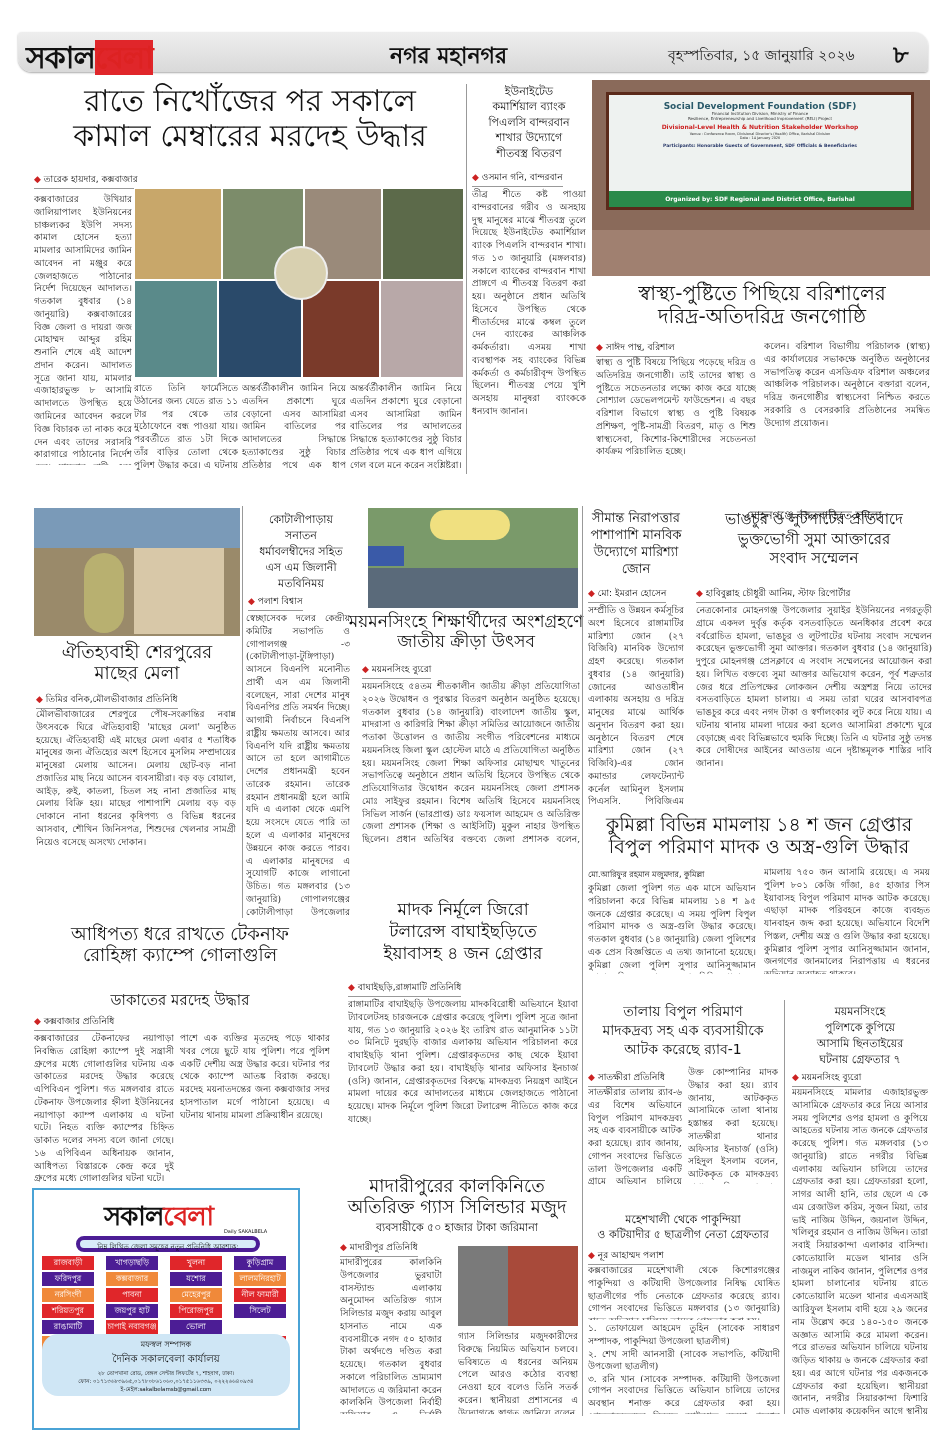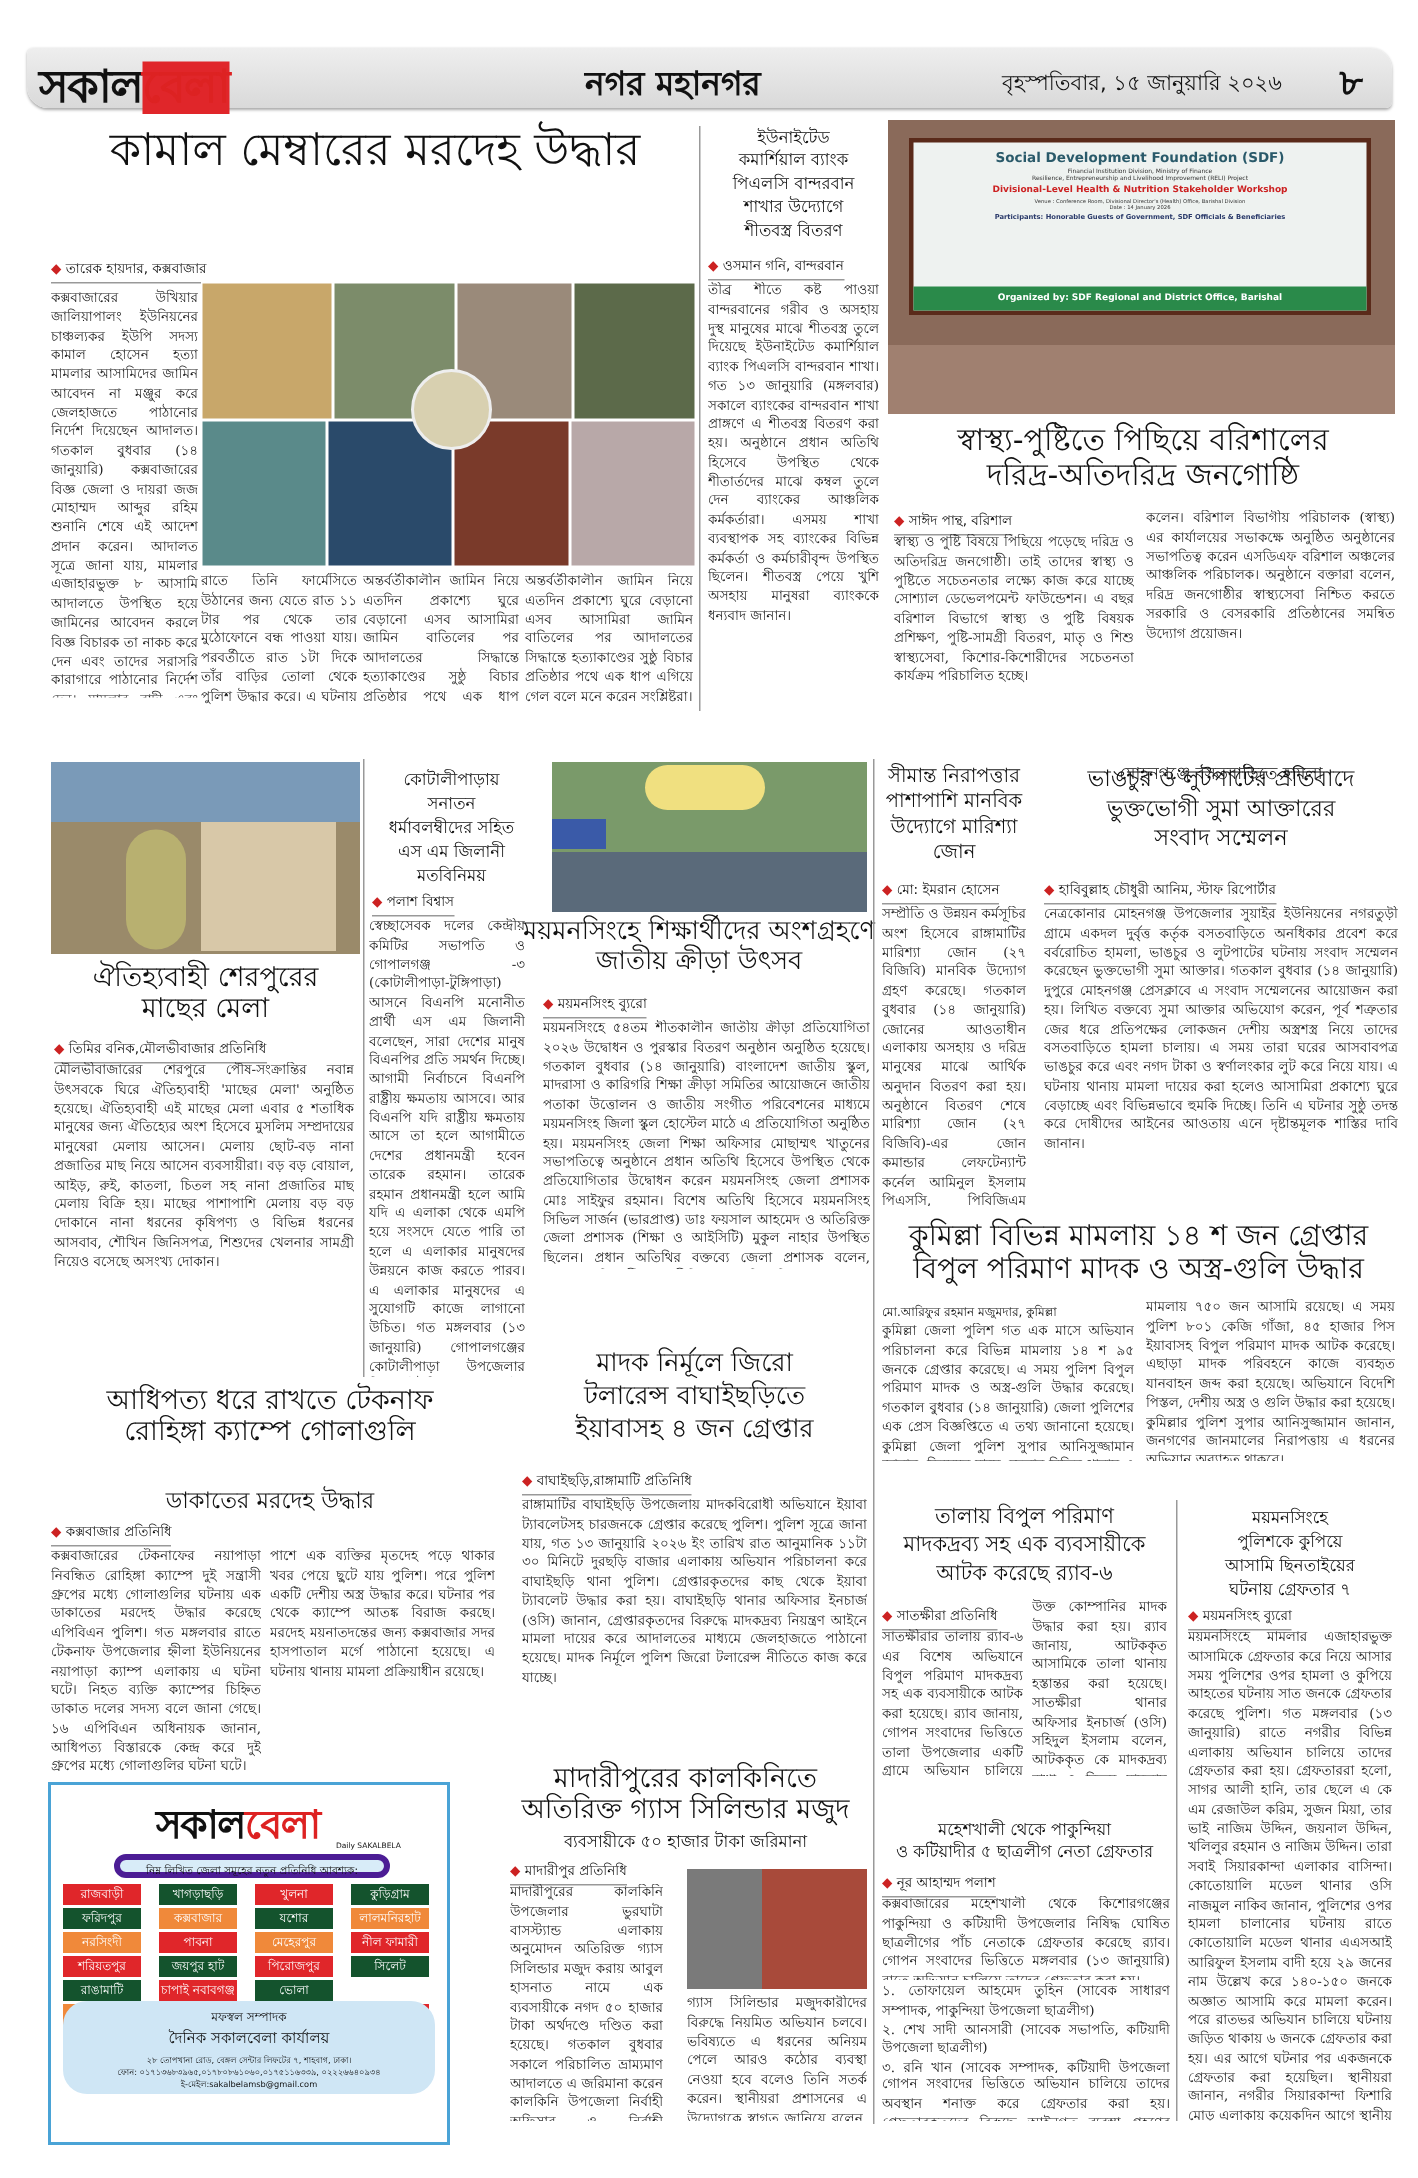--- a/index.html
+++ b/index.html
@@ -13,33 +13,34 @@
 .pageno{left:875px;top:4px;font-size:24px;font-weight:bold;font-family:"DejaVu Sans",sans-serif}
 .hl{font-family:"DejaVu Sans",sans-serif;text-align:center;line-height:1.15;color:#111}
 .by{font-size:9px;font-family:"DejaVu Sans",sans-serif;border-bottom:1px solid #999;padding-bottom:1px;white-space:nowrap}
 .by::before{content:"◆ ";color:#c22}
 .body{font-size:9px;line-height:1.42;text-align:justify;color:#222;overflow:hidden}
 .photo{background:#bbb;overflow:hidden}
 .face{position:absolute;border:1px solid #fff}
 .rule-v{width:1px;background:#999}
 .ad{left:32px;top:1188px;width:268px;height:242px;border:2px solid #4aa3d6;background:#fff}
 .tag{position:absolute;width:52px;height:14px;font-size:8px;color:#fff;text-align:center;line-height:14px;font-family:"DejaVu Sans",sans-serif}
-.red{background:#e0262a}.blue{background:#14532d}.orange{background:#f0893a}
+.red{background:#e0262a}.blue{background:#4c1d95}.orange{background:#f0893a}
 </style>
 </head>
 <body>
 
 <div class="abs masthead">
   <div class="abs logo"><span>সকাল</span><span class="red">বেলা</span></div>
   <div class="abs section">নগর মহানগর</div>
   <div class="abs date">বৃহস্পতিবার, ১৫ জানুয়ারি ২০২৬</div>
   <div class="abs pageno">৮</div>
 </div>
 
 <div class="abs hl" style="left:30px;top:84px;width:440px;font-size:30px">
+  <div>রাতে নিখোঁজের পর সকালে</div>
   <div>কামাল মেম্বারের মরদেহ উদ্ধার</div>
 </div>
 <div class="abs by" style="left:34px;top:172px">তারেক হায়দার, কক্সবাজার</div>
 <div class="abs body" style="left:34px;top:193px;width:98px;height:272px">কক্সবাজারের উখিয়ার জালিয়াপালং ইউনিয়নের চাঞ্চল্যকর ইউপি সদস্য কামাল হোসেন হত্যা মামলার আসামিদের জামিন আবেদন না মঞ্জুর করে জেলহাজতে পাঠানোর নির্দেশ দিয়েছেন আদালত। গতকাল বুধবার (১৪ জানুয়ারি) কক্সবাজারের বিজ্ঞ জেলা ও দায়রা জজ মোহাম্মদ আব্দুর রহিম শুনানি শেষে এই আদেশ প্রদান করেন। আদালত সূত্রে জানা যায়, মামলার এজাহারভুক্ত ৮ আসামি আদালতে উপস্থিত হয়ে জামিনের আবেদন করলে বিজ্ঞ বিচারক তা নাকচ করে দেন এবং তাদের সরাসরি কারাগারে পাঠানোর নির্দেশ দেন। মামলার বাদী এবং নিহতের ভাই সাহাব উদ্দিন আদালতের এই আদেশে সন্তোষ প্রকাশ করেন।</div>
 <div class="abs photo" style="left:134px;top:188px;width:330px;height:190px;background:#6a5a4a">
   <div class="face" style="left:0;top:0;width:88px;height:92px;background:#c8a76a"></div>
   <div class="face" style="left:88px;top:0;width:82px;height:92px;background:#7c8c6a"></div>
   <div class="face" style="left:170px;top:0;width:78px;height:92px;background:#9a8a7a"></div>
   <div class="face" style="left:248px;top:0;width:82px;height:92px;background:#5c6a4a"></div>
   <div class="face" style="left:0;top:92px;width:84px;height:98px;background:#5a8a8a"></div>
@@ -206,21 +207,21 @@
 <div class="abs by" style="left:340px;top:1240px">মাদারীপুর প্রতিনিধি</div>
 <div class="abs body" style="left:340px;top:1256px;width:102px;height:158px">মাদারীপুরের কালকিনি উপজেলার ভুরঘাটা বাসস্ট্যান্ড এলাকায় অনুমোদন অতিরিক্ত গ্যাস সিলিন্ডার মজুদ করায় আবুল হাসনাত নামে এক ব্যবসায়ীকে নগদ ৫০ হাজার টাকা অর্থদণ্ডে দণ্ডিত করা হয়েছে। গতকাল বুধবার সকালে পরিচালিত ভ্রাম্যমাণ আদালতে এ জরিমানা করেন কালকিনি উপজেলা নির্বাহী অফিসার ও নির্বাহী ম্যাজিস্ট্রেট সাইফুল আলম। অভিযানে দেখা যায়, সংশ্লিষ্ট ব্যবসায়ী সরকারি অনুমোদনহীন অতিরিক্ত গ্যাস সিলিন্ডার মজুদ করে রেখেছেন। যা নাগরিক নিরাপত্তা ও জননিরাপত্তার জন্য ঝুঁকিপূর্ণ। এসময় নির্বাহী ম্যাজিস্ট্রেট জানান, জনস্বার্থে ও নিরাপত্তা নিশ্চিত করতে অবৈধভাবে</div>
 <div class="abs photo" style="left:458px;top:1246px;width:120px;height:80px;background:#a84a3a">
   <div class="abs" style="left:0;top:0;width:50px;height:80px;background:#7a7a7a"></div>
 </div>
 <div class="abs body" style="left:458px;top:1330px;width:120px;height:84px">গ্যাস সিলিন্ডার মজুদকারীদের বিরুদ্ধে নিয়মিত অভিযান চলবে। ভবিষ্যতে এ ধরনের অনিয়ম পেলে আরও কঠোর ব্যবস্থা নেওয়া হবে বলেও তিনি সতর্ক করেন। স্থানীয়রা প্রশাসনের এ উদ্যোগকে স্বাগত জানিয়ে বলেন, জনবহুল এলাকায় অতিরিক্ত গ্যাস সিলিন্ডার মজুদ বড় ধরনের দুর্ঘটনার কারণ হতে পারে। তাই প্রশাসনের নিয়মিত নজরদারি প্রয়োজন।</div>
 
 <div class="abs hl" style="left:586px;top:1002px;width:194px;font-size:14px;line-height:1.35">
   <div>তালায় বিপুল পরিমাণ</div>
   <div>মাদকদ্রব্য সহ এক ব্যবসায়ীকে</div>
-  <div>আটক করেছে র‌্যাব-৬</div>
+  <div>আটক করেছে র‌্যাব-1</div>
 </div>
 <div class="abs by" style="left:588px;top:1070px">সাতক্ষীরা প্রতিনিধি</div>
 <div class="abs body" style="left:588px;top:1086px;width:94px;height:100px">সাতক্ষীরার তালায় র‌্যাব-৬ এর বিশেষ অভিযানে বিপুল পরিমাণ মাদকদ্রব্য সহ এক ব্যবসায়ীকে আটক করা হয়েছে। র‌্যাব জানায়, গোপন সংবাদের ভিত্তিতে তালা উপজেলার একটি গ্রামে অভিযান চালিয়ে তাকে আটক করা হয়। এ সময় তার কাছ থেকে বিপুল পরিমাণ ফেনসিডিল ও গাঁজা উদ্ধার করা হয়েছে। আটককৃত ব্যক্তির বিরুদ্ধে মাদক আইনে মামলা দায়ের করা হয়েছে।</div>
 <div class="abs body" style="left:688px;top:1066px;width:90px;height:118px">উক্ত কোম্পানির মাদক উদ্ধার করা হয়। র‌্যাব জানায়, আটককৃত আসামিকে তালা থানায় হস্তান্তর করা হয়েছে। সাতক্ষীরা থানার অফিসার ইনচার্জ (ওসি) সহিদুল ইসলাম বলেন, আটককৃত কে মাদকদ্রব্য রাখা ও বিক্রয় মামলায় আটক দেখিয়ে আদালতের মাধ্যমে কারাগারে পাঠানো হয়েছে।</div>
 
 <div class="abs hl" style="left:586px;top:1212px;width:194px;font-size:11px;line-height:1.4">
   <div>মহেশখালী থেকে পাকুন্দিয়া</div>
   <div>ও কটিয়াদীর ৫ ছাত্রলীগ নেতা গ্রেফতার</div>
 </div>
 <div class="abs by" style="left:588px;top:1248px">নূর আহাম্মদ পলাশ</div>

